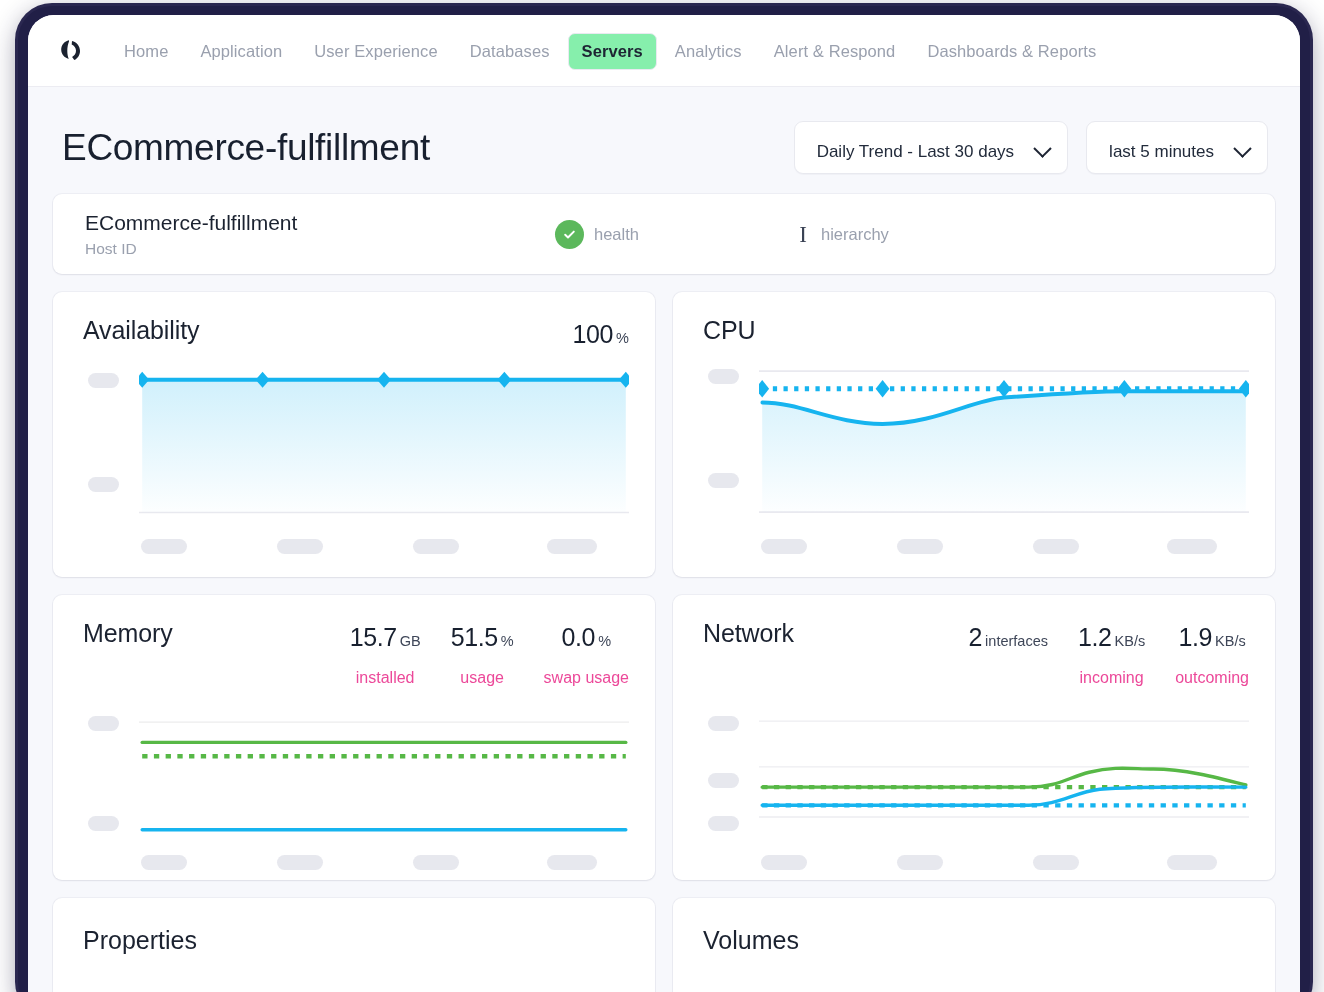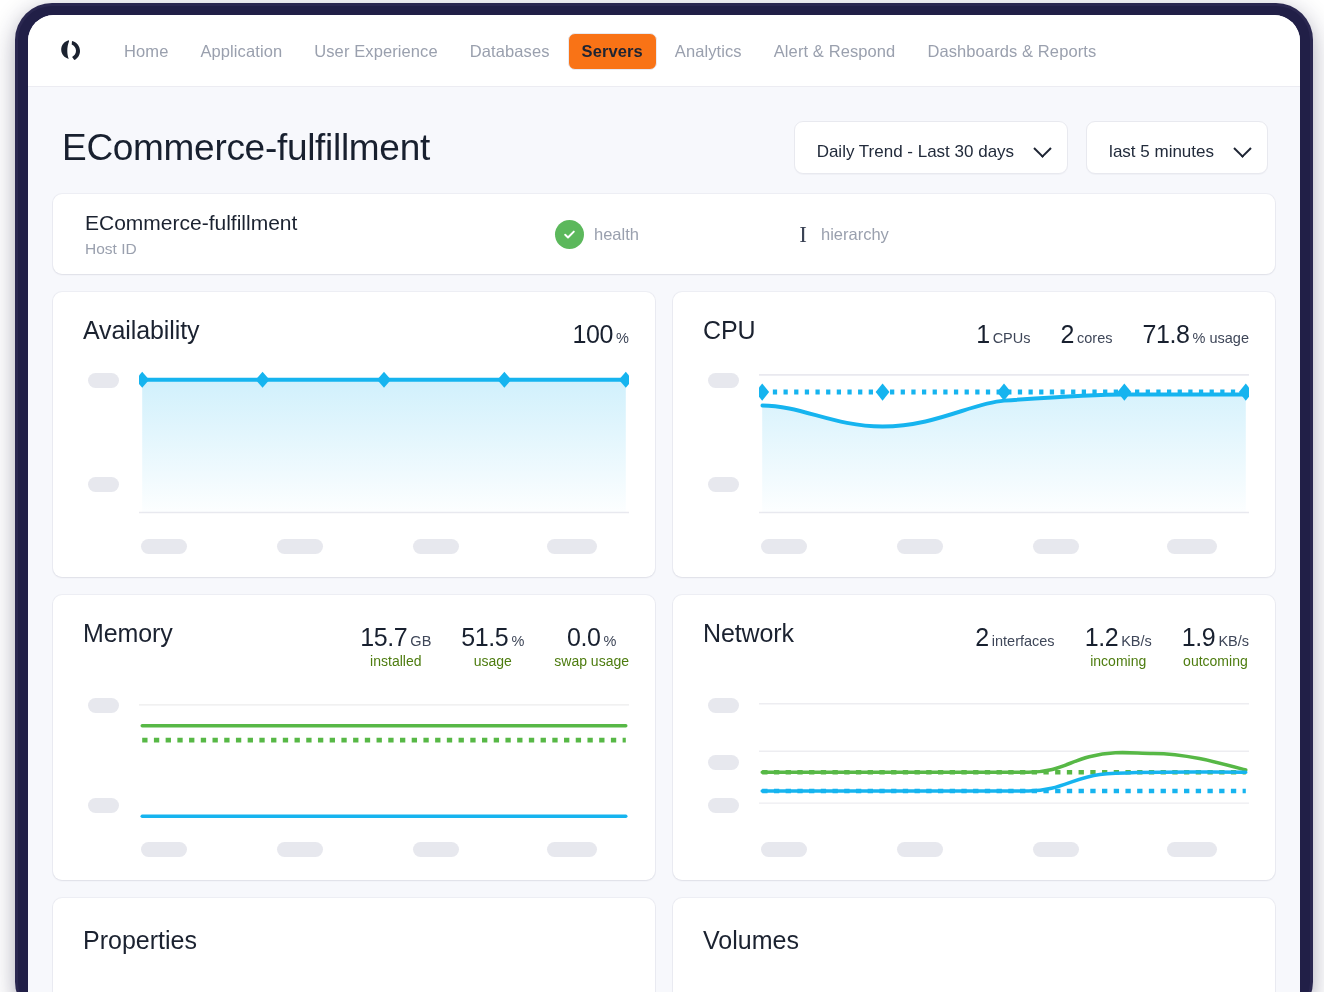--- a/index.html
+++ b/index.html
@@ -71,21 +71,21 @@
     font-size: 16.5px;
     color: #9aa0ae;
     padding: 9px 14px;
     border-radius: 7px;
     white-space: nowrap;
     letter-spacing: 0.1px;
     cursor: pointer;
   }
   .nav-item.active {
     color: #1d2433;
-    background: #f97316;
+    background: #86efac;
     font-weight: 600;
     border: 1px solid #e9eaf1;
     padding: 8px 13px;
   }
 
   
   #page {
     padding: 0 24px;
   }
 
@@ -187,23 +187,23 @@
     font-size: 25px;
     color: #18202f;
     letter-spacing: -0.4px;
   }
   .stat-unit {
     font-size: 14.5px;
     color: #3e4658;
     margin-left: 3px;
   }
   .stat-sub {
-    font-size: 14px;
-    color: #4d7c0f;
-    margin-top: 1px;
+    font-size: 16px;
+    color: #ec4899;
+    margin-top: 17px;
     white-space: nowrap;
   }
 
   
   .chart-area {
     flex: 1;
     display: flex;
     margin-top: 16px;
   }
   .y-skel {
@@ -342,37 +342,20 @@
             <div class="skel" style="left:2px;width:46px"></div>
             <div class="skel" style="left:138px;width:46px"></div>
             <div class="skel" style="left:274px;width:46px"></div>
             <div class="skel" style="left:408px;width:50px"></div>
           </div>
         </div>
 
         <div class="card metric-card">
           <div class="metric-head">
             <div class="metric-title">CPU</div>
-            <div class="stats">
-              <div class="stat">
-                <div class="stat-top">
-                  <span class="stat-val">1</span><span class="stat-unit">CPUs</span>
-                </div>
-              </div>
-              <div class="stat">
-                <div class="stat-top">
-                  <span class="stat-val">2</span><span class="stat-unit">cores</span>
-                </div>
-              </div>
-              <div class="stat">
-                <div class="stat-top">
-                  <span class="stat-val">71.8</span><span class="stat-unit">% usage</span>
-                </div>
-              </div>
-            </div>
           </div>
           <div class="chart-area">
             <div class="y-skel">
               <div class="skel" style="top:8px"></div>
               <div class="skel" style="top:112px"></div>
             </div>
             <div class="plot">
               <svg viewBox="0 0 460 135" preserveAspectRatio="none" aria-hidden="true">
                 <defs>
                   <linearGradient id="gradCpu" x1="0" y1="0" x2="0" y2="1">

